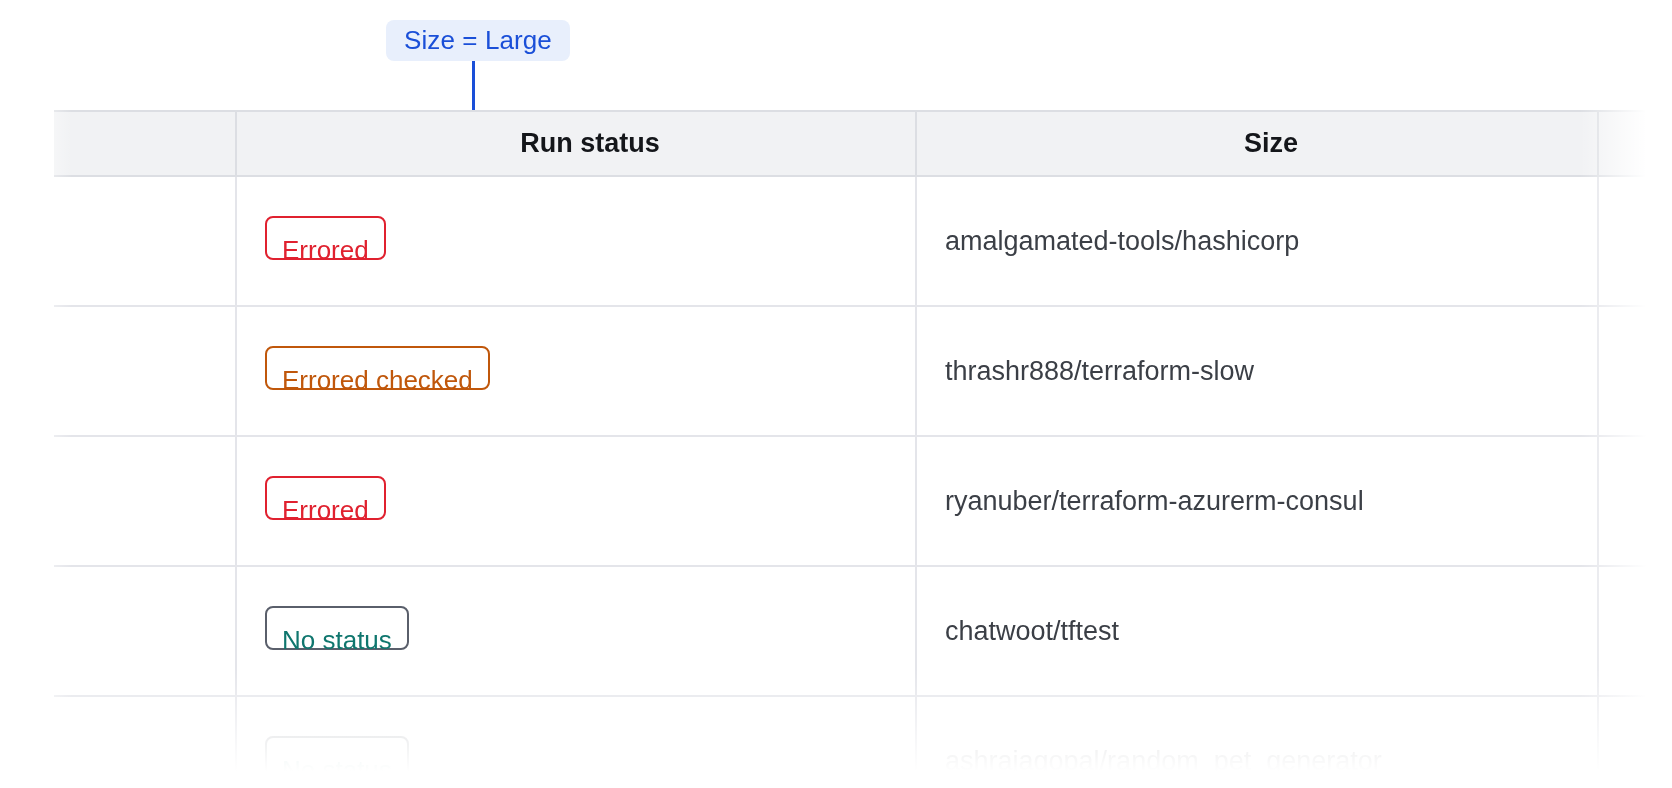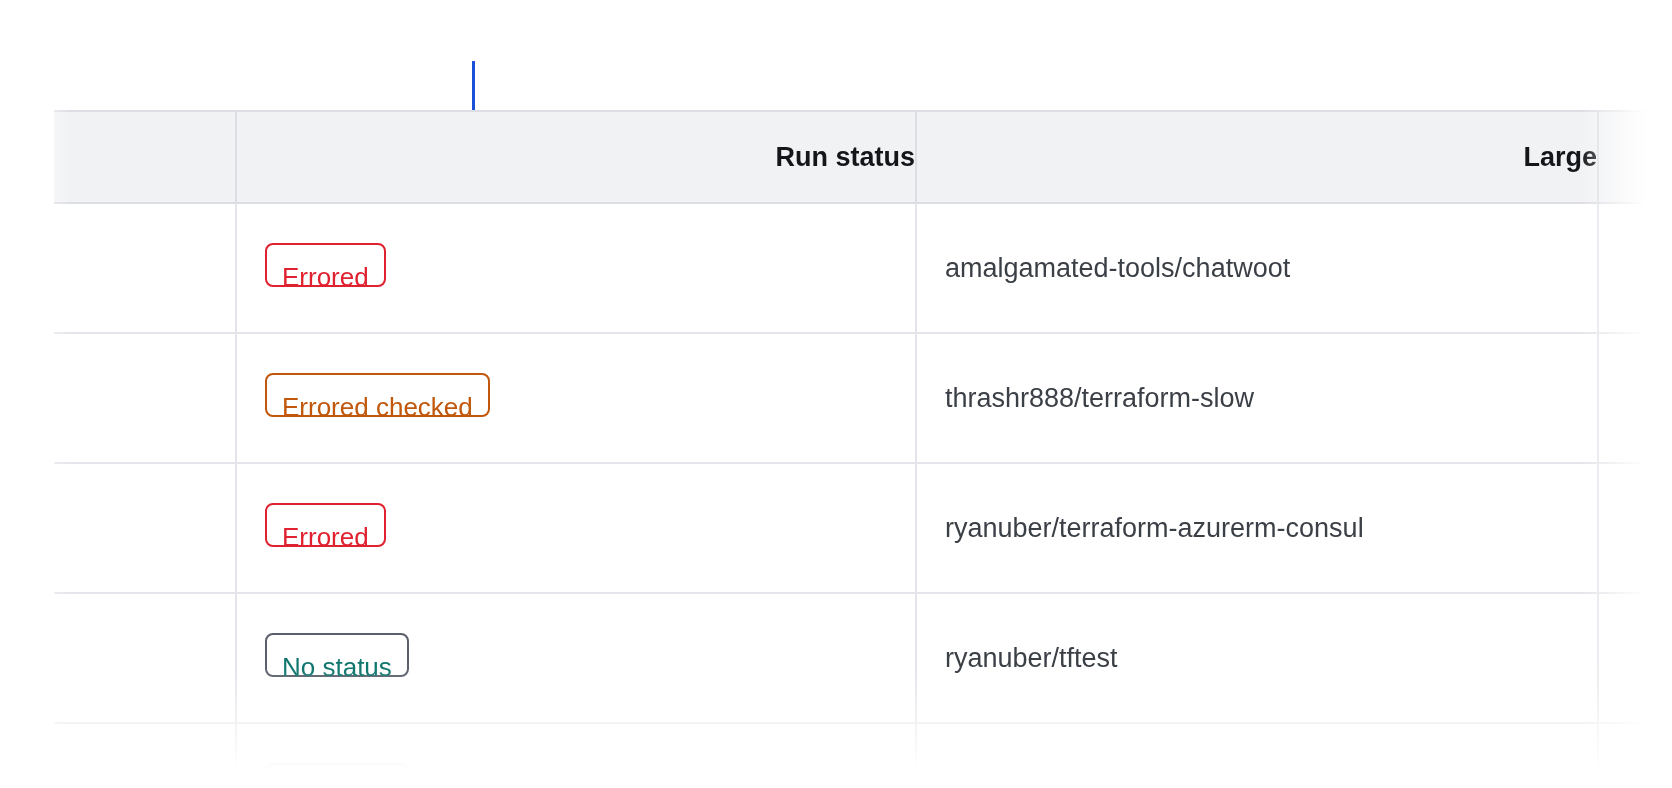--- a/index.html
+++ b/index.html
@@ -76,25 +76,25 @@
     table-layout: fixed;
   }
 
   .tbl col.c-pad   { width: 182px; }
   .tbl col.c-stat  { width: 680px; }
   .tbl col.c-repo  { width: 682px; }
   .tbl col.c-tail  { width: 136px; }
 
   .tbl thead th {
     background: #f1f2f4;
-    height: 92px;
+    height: 65px;
     border-top: 2px solid #dcdee3;
     border-bottom: 2px solid #dcdee3;
     border-right: 2px solid #dcdee3;
-    text-align: right;
+    text-align: center;
     vertical-align: middle;
     font-size: 27px;
     font-weight: 700;
     color: #14161a;
     padding: 0 0 0 28px;
     white-space: nowrap;
   }
   .tbl thead th.c-pad-cell { padding: 0; }
   .tbl thead th.c-tail-cell { border-right: none; }
 
@@ -155,46 +155,47 @@
     width: 1672px; height: 120px;
     background: linear-gradient(to bottom, rgba(255,255,255,0) 0%, #ffffff 86%);
     pointer-events: none;
   }
 </style>
 </head>
 <body>
 
 <div id="stage">
 
+  <div class="annotation-pill">Size = Large</div>
   <div class="annotation-line"></div>
   <div class="annotation-dot"></div>
 
   <div class="table-wrap">
     <table class="tbl">
       <colgroup>
         <col class="c-pad">
         <col class="c-stat">
         <col class="c-repo">
         <col class="c-tail">
       </colgroup>
       <thead>
         <tr>
           <th class="c-pad-cell"></th>
           <th>Run status</th>
-          <th>Large</th>
+          <th>Size</th>
           <th class="c-tail-cell"></th>
         </tr>
       </thead>
       <tbody id="tbody">
           <tr>
             <td class="c-pad-cell"></td>
             <td><span class="badge badge-errored">
                 <span class="badge-txt">Errored</span>
               </span></td>
-            <td>amalgamated-tools/chatwoot</td>
+            <td>amalgamated-tools/hashicorp</td>
             <td class="c-tail-cell"></td>
           </tr>
           <tr>
             <td class="c-pad-cell"></td>
             <td><span class="badge badge-policy-checked">
                 <span class="badge-txt">Errored checked</span>
               </span></td>
             <td>thrashr888/terraform-slow</td>
             <td class="c-tail-cell"></td>
           </tr>
@@ -204,21 +205,21 @@
                 <span class="badge-txt">Errored</span>
               </span></td>
             <td>ryanuber/terraform-azurerm-consul</td>
             <td class="c-tail-cell"></td>
           </tr>
           <tr>
             <td class="c-pad-cell"></td>
             <td><span class="badge badge-no-status">
                 <span class="badge-txt">No status</span>
               </span></td>
-            <td>ryanuber/tftest</td>
+            <td>chatwoot/tftest</td>
             <td class="c-tail-cell"></td>
           </tr>
           <tr style="opacity: 0.3;">
             <td class="c-pad-cell"></td>
             <td><span class="badge badge-no-status">
                 <span class="badge-txt">No status</span>
               </span></td>
             <td>ashrajagopal/random_pet_generator</td>
             <td class="c-tail-cell"></td>
           </tr>

